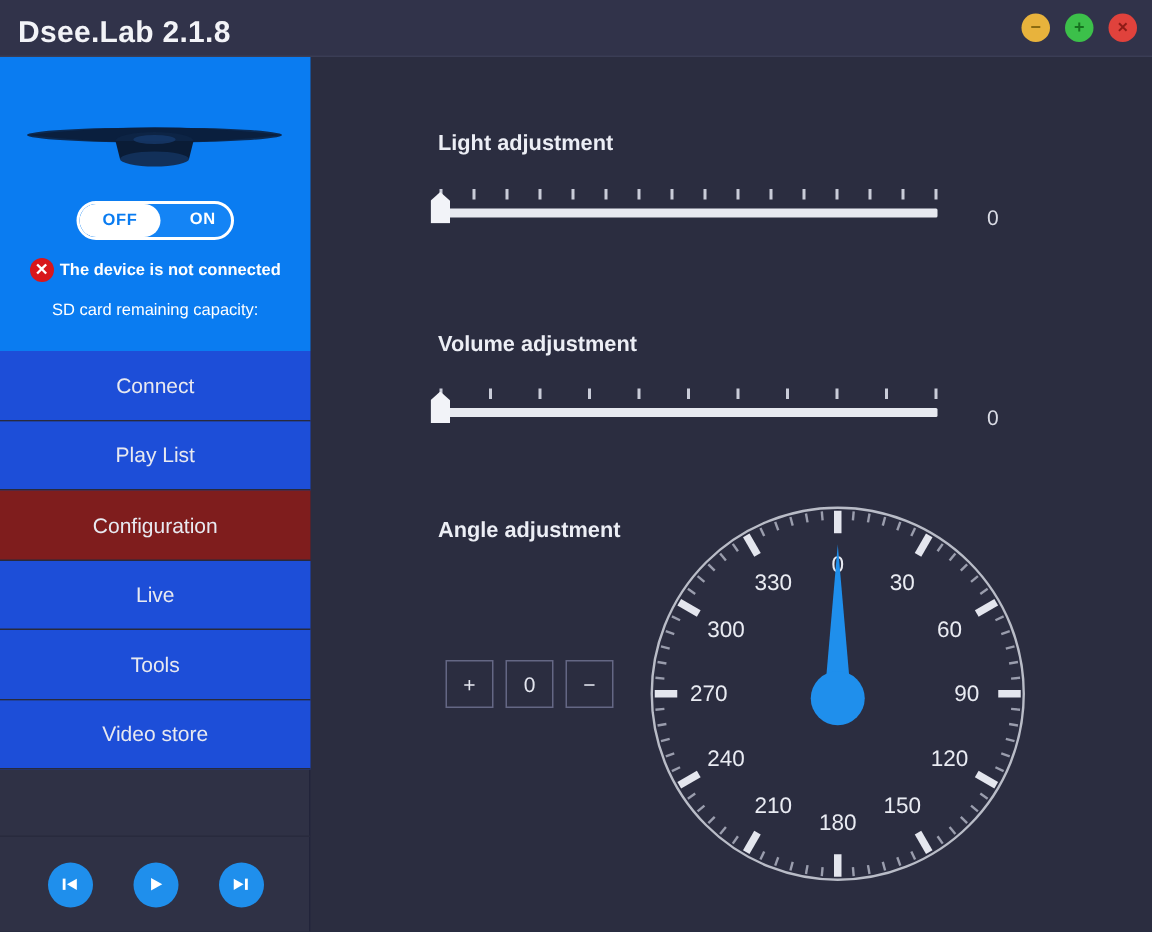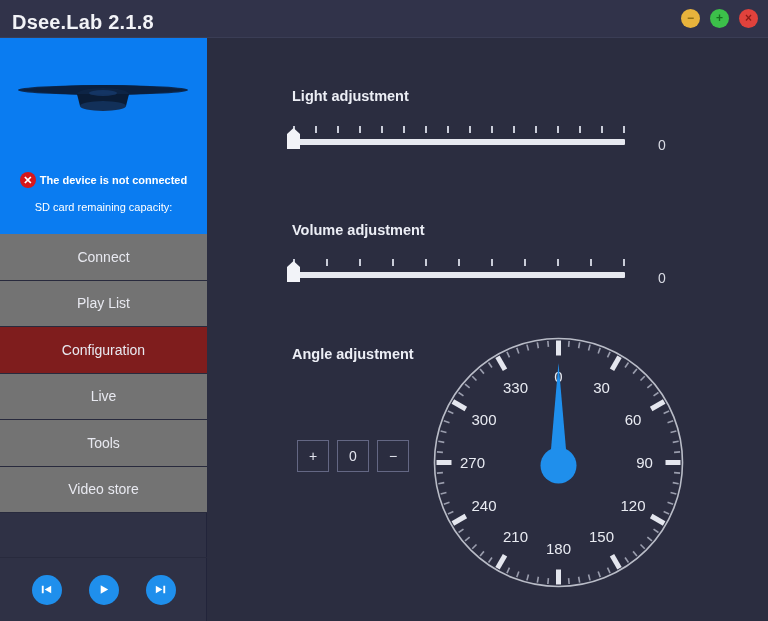--- a/index.html
+++ b/index.html
@@ -153,21 +153,21 @@
   .nav { position: absolute; top: 196px; left: 0; width: 207px; }
   .nav-item {
     height: 46.5px;
     display: flex;
     align-items: center;
     justify-content: center;
     font-size: 14px;
     color: #e8e9f0;
     border-bottom: 1px solid #282a3d;
     cursor: pointer;
-    background: #737373;
+    background: #1d4ed8;
   }
   .nav-item.active { background: #7f1d1d; }
 
   
   .playback {
     position: absolute;
     left: 0; top: 519px;
     width: 207px; height: 64px;
     border-top: 1px solid #282a3d;
     display: flex;
@@ -281,20 +281,24 @@
 
       <svg class="device-img" viewBox="0 0 207 60">
         <ellipse cx="103" cy="22" rx="85" ry="5" fill="#0c2a52"></ellipse>
         <path d="M18 22 Q103 12 188 22 Q103 32 18 22 Z" fill="#0a1f3e"></path>
         <ellipse cx="103" cy="26" rx="26" ry="6" fill="#0d2445"></ellipse>
         <path d="M77 26 L80 38 Q103 44 126 38 L129 26 Z" fill="#0a1c36"></path>
         <ellipse cx="103" cy="38" rx="23" ry="5" fill="#123059"></ellipse>
         <ellipse cx="103" cy="25" rx="14" ry="3" fill="#16396b" opacity="0.8"></ellipse>
       </svg>
 
+      <div class="toggle">
+        <div class="knob">OFF</div>
+        <div class="on-label">ON</div>
+      </div>
 
       <div class="status-row">
         <div class="err-icon">✕</div>
         <div class="status-text">The device is not connected</div>
       </div>
 
       <div class="sd-text">SD card remaining capacity:</div>
     </div>
 
     <div class="nav">

